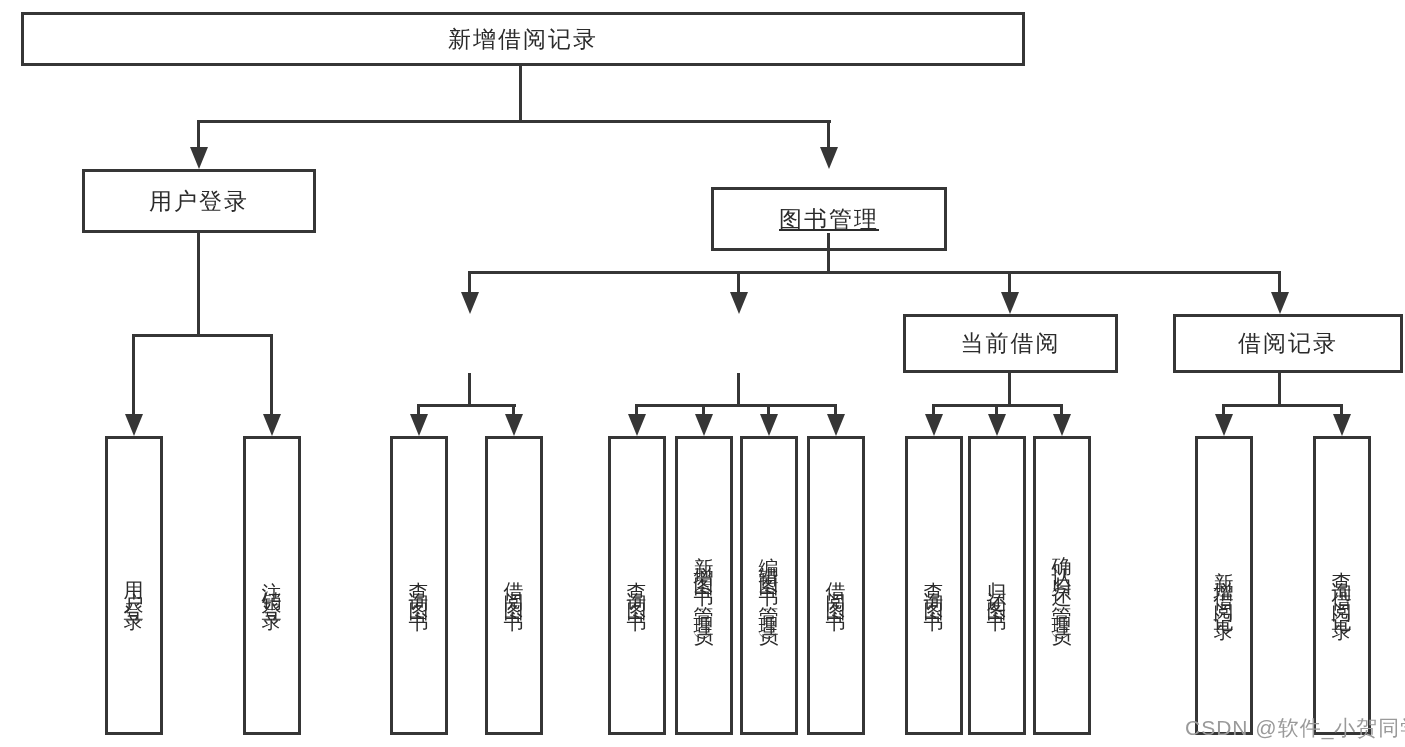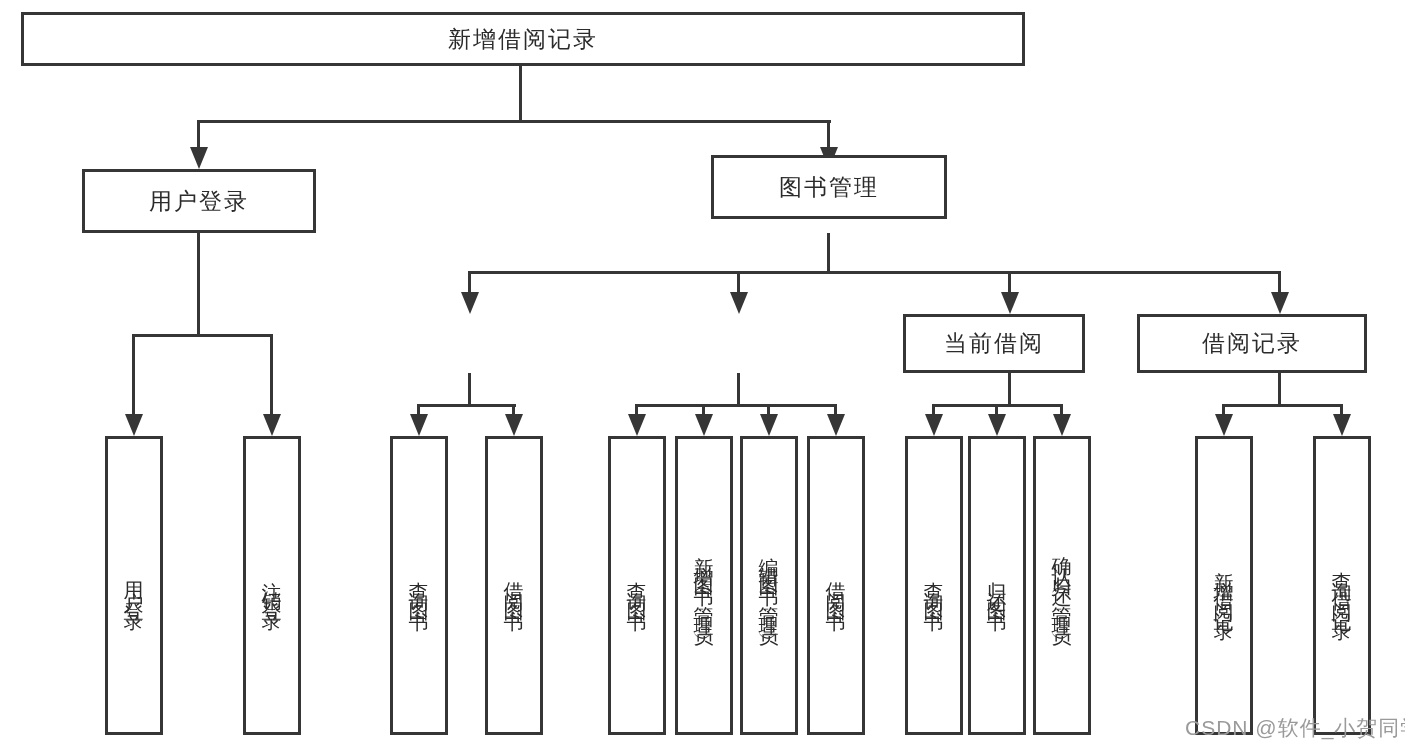--- a/index.html
+++ b/index.html
@@ -69,21 +69,21 @@
   <div class="vline" style="left:519px;top:64px;height:58px;"></div>
   <div class="hline" style="left:197px;top:120px;width:634px;"></div>
   <div class="vline" style="left:197px;top:120px;height:29px;"></div>
   <div class="arrow" style="left:190px;top:147px;"></div>
   <div class="vline" style="left:827px;top:120px;height:29px;"></div>
   <div class="arrow" style="left:820px;top:147px;"></div>
 
   <div class="hbox" style="left:82px;top:169px;width:234px;height:64px;">
     <span>用户登录</span>
   </div>
-  <div class="hbox" style="left:711px;top:155px;width:236px;height:64px;">
+  <div class="hbox" style="left:711px;top:187px;width:236px;height:64px;text-decoration:underline;">
     <span>图书管理</span>
   </div>
 
   <div class="vline" style="left:197px;top:233px;height:104px;"></div>
   <div class="hline" style="left:132px;top:334px;width:141px;"></div>
   <div class="vline" style="left:132px;top:334px;height:82px;"></div>
   <div class="arrow" style="left:125px;top:414px;"></div>
   <div class="vline" style="left:270px;top:334px;height:82px;"></div>
   <div class="arrow" style="left:263px;top:414px;"></div>
 
@@ -91,24 +91,24 @@
   <div class="hline" style="left:468px;top:271px;width:813px;"></div>
   <div class="vline" style="left:468px;top:271px;height:23px;"></div>
   <div class="arrow" style="left:461px;top:292px;"></div>
   <div class="vline" style="left:737px;top:271px;height:23px;"></div>
   <div class="arrow" style="left:730px;top:292px;"></div>
   <div class="vline" style="left:1008px;top:271px;height:23px;"></div>
   <div class="arrow" style="left:1001px;top:292px;"></div>
   <div class="vline" style="left:1278px;top:271px;height:23px;"></div>
   <div class="arrow" style="left:1271px;top:292px;"></div>
 
-  <div class="hbox" style="left:903px;top:314px;width:182px;height:59px;">
+  <div class="hbox" style="left:903px;top:314px;width:215px;height:59px;">
     <span>当前借阅</span>
   </div>
-  <div class="hbox" style="left:1137px;top:314px;width:230px;height:59px;align-items:center;">
+  <div class="hbox" style="left:1173px;top:314px;width:230px;height:59px;align-items:center;">
     <span>借阅记录</span>
   </div>
 
   <div class="vline" style="left:468px;top:373px;height:33px;"></div>
   <div class="hline" style="left:417px;top:404px;width:99px;"></div>
   <div class="vline" style="left:417px;top:404px;height:12px;"></div>
   <div class="arrow" style="left:410px;top:414px;"></div>
   <div class="vline" style="left:512px;top:404px;height:12px;"></div>
   <div class="arrow" style="left:505px;top:414px;"></div>
 

